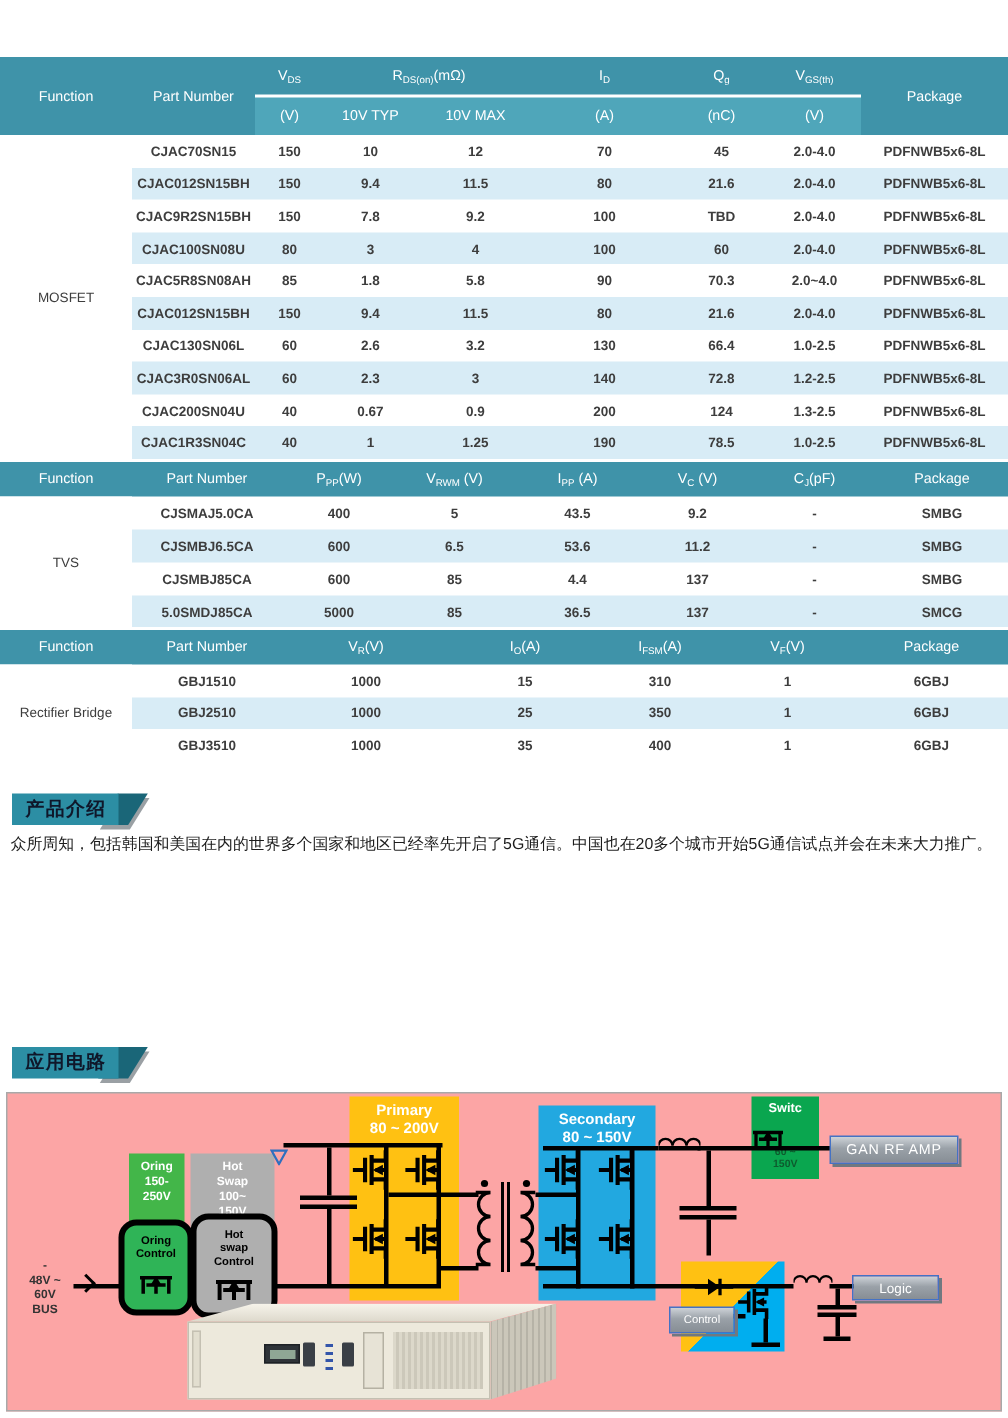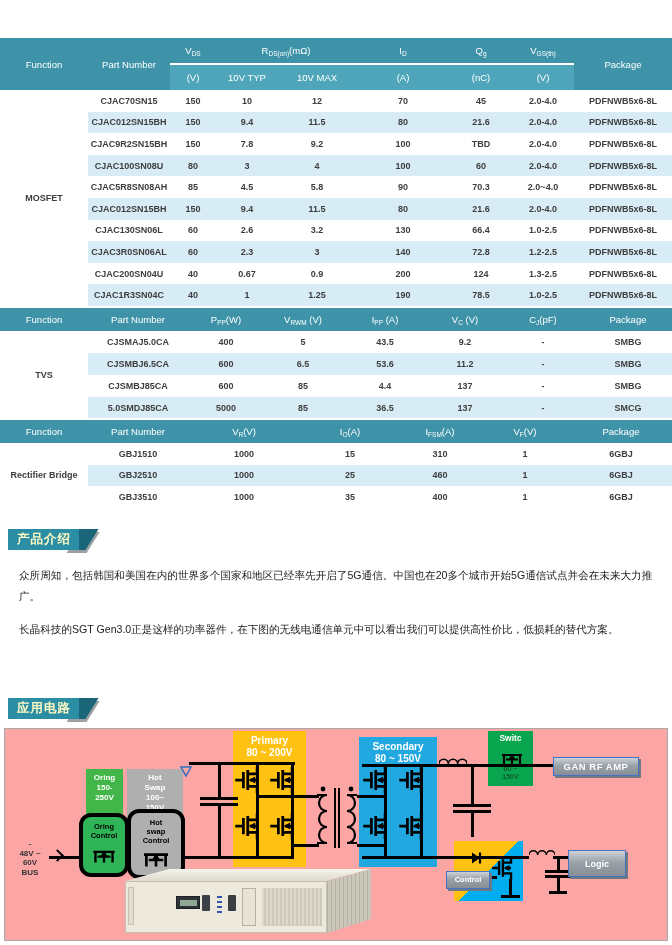--- a/index.html
+++ b/index.html
@@ -12,55 +12,55 @@
 
   
   table{position:absolute;left:0;width:672px;border-collapse:collapse;table-layout:fixed}
   th{font-weight:400;font-size:9.5px;color:#fff;text-align:center;vertical-align:middle}
   thead .r1 th{background:#3F93A9;height:26px}
   thead .r2 th{background:#4FA6BA;height:26px;border-top:2px solid #fff}
   #t2 thead th,#t3 thead th{background:#3F93A9;height:24px;border-top:2px solid #fff}
   sub{font-size:6.5px;vertical-align:-2px}
   tbody td{height:21.6px;font-size:9px;font-weight:700;color:#3d3d3d;text-align:center;vertical-align:middle}
   tbody tr:nth-child(even) td{background:#D8ECF6}
-  td.fn-cell{background:#fff !important;font-size:9px;font-weight:700;color:#3d3d3d}
+  td.fn-cell{background:#fff !important;font-size:9px;font-weight:400;color:#3d3d3d}
   #t1{top:38px}#t2{top:306px}#t3{top:418px}
   #t2 tbody td{height:22px}#t3 tbody td{height:21.6px}
 
   
   .badge{position:absolute;left:8px;display:flex;height:21px}
-  .badge .txt{position:relative;z-index:2;background:#2C8EA4;color:#fef9c3;font-size:12.5px;font-weight:700;line-height:21px;padding:0 8px 0 9px;letter-spacing:1px}
+  .badge .txt{position:relative;z-index:2;background:#2C8EA4;color:#0f172a;font-size:12.5px;font-weight:700;line-height:21px;padding:0 8px 0 9px;letter-spacing:1px}
   .badge .tail{position:relative;z-index:1;width:20px;height:21px;margin-left:-7px;background:#1A6678;transform:skewX(-32deg);box-shadow:3px 3px 0 #9aa0a4}
   #badge-intro{top:529px}
   #badge-circuit{top:698px}
 
   
   .intro-text{position:absolute;left:7px;top:553px;width:660px;font-size:10.6px;line-height:21px;color:#1c1c1c}
-  .intro-text p{margin:12px}
+  .intro-text p{margin:0}
 
   
   .circuit{position:absolute;left:4px;top:728px;width:664px;height:213px;border:1.5px solid #A9A9A9;background:#fca5a5}
   .abs{position:absolute}
   .w{position:absolute;background:#000}
   .cbox{position:absolute;color:#fff;font-weight:700;text-align:center}
   .cbox .ln{line-height:10px;font-size:8px}
   .box-primary{left:228px;top:2px;width:73px;height:136px;background:#FFC112;font-size:10px}
   .box-secondary{left:354px;top:8px;width:78px;height:130px;background:#22A8E0;font-size:10px}
   .box-oring{left:81px;top:40px;width:37px;height:62px;background:#43B649;padding-top:4px}
   .box-hotswap{left:122px;top:40px;width:56px;height:74px;background:#AFAFAF;padding-top:4px}
-  .box-switch{left:483px;top:2px;width:45px;height:55px;background:#0AA64F;padding-top:2px;font-size:8.5px}
+  .box-switch{left:496px;top:2px;width:45px;height:55px;background:#0AA64F;padding-top:2px;font-size:8.5px}
   .box-switch .rng{font-size:7px;line-height:8px;color:#0d5c2e;font-weight:700;margin-top:22px}
   .box-buck{left:449px;top:112px;width:69px;height:60px;background:linear-gradient(135deg,#FFC112 50%,#00AEEF 50%)}
   .bigtitle{line-height:12px;font-size:10px;padding-top:4px}
   .ctrlbox{position:absolute;border:4px solid #000;border-radius:12px;text-align:center;color:#000;font-weight:700;font-size:7.5px;line-height:9px}
   .ctrl-oring{left:74px;top:84px;width:50px;height:64px;background:#2FB457;padding-top:5px}
   .ctrl-hotswap{left:122px;top:80px;width:58px;height:70px;background:#AFAFAF;padding-top:5px}
-  .pill{position:absolute;background:linear-gradient(180deg,#cdd2d7 0%,#9aa1a8 45%,#878e95 100%);border:1px solid #4472C4;box-shadow:2px 2px 0 #707880;color:#fff;font-weight:700;display:flex;align-items:center;justify-content:center}
+  .pill{position:absolute;background:linear-gradient(180deg,#cdd2d7 0%,#9aa1a8 45%,#878e95 100%);border:1px solid #4472C4;box-shadow:2px 2px 0 #707880;color:#fff;font-weight:400;display:flex;align-items:center;justify-content:center}
   .pill-gan{left:548px;top:28px;width:86px;height:19px;font-size:9.5px;letter-spacing:.5px}
-  .pill-logic{left:563px;top:121px;width:58px;height:27px;font-size:9px}
+  .pill-logic{left:563px;top:121px;width:58px;height:17px;font-size:9px}
   .pill-ctrl{left:441px;top:142px;width:44px;height:18px;font-size:7.5px;line-height:8px;word-break:break-all;padding:0 6px}
   .buslabel{position:absolute;left:6px;top:110px;width:38px;font-size:8px;font-weight:700;color:#333;text-align:center;line-height:9.5px}
   .chev{position:absolute;left:48px;top:122px;width:9px;height:9px;border-top:2.5px solid #000;border-right:2.5px solid #000;transform:rotate(45deg)}
   svg.sym{position:absolute;overflow:visible}
 
   
   .psu{position:absolute;left:120px;top:140px;width:246px;height:70px}
   .psu .topf{position:absolute;left:0;top:0;width:246px;height:12px;background:linear-gradient(#f7f4eb,#ddd9cc);clip-path:polygon(0 100%,82% 100%,100% 0,18% 0)}
   .psu .rightf{position:absolute;left:202px;top:0;width:44px;height:64px;background:#CBC7BA;clip-path:polygon(0 19%,100% 0,100% 78%,0 100%);background-image:repeating-linear-gradient(90deg,rgba(0,0,0,.10) 0 1px,transparent 1px 4px)}
   .psu .front{position:absolute;left:0;top:12px;width:202px;height:52px;background:#EDE9DC;border:1px solid #c4c0b2}
@@ -178,21 +178,21 @@
           <td>3</td>
           <td>4</td>
           <td>100</td>
           <td>60</td>
           <td>2.0-4.0</td>
           <td>PDFNWB5x6-8L</td>
         </tr>
         <tr>
           <td>CJAC5R8SN08AH</td>
           <td>85</td>
-          <td>4.5</td>
+          <td>1.8</td>
           <td>5.8</td>
           <td>90</td>
           <td>70.3</td>
           <td>2.0~4.0</td>
           <td>PDFNWB5x6-8L</td>
         </tr>
         <tr>
           <td>CJAC012SN15BH</td>
           <td>150</td>
           <td>9.4</td>
@@ -337,42 +337,41 @@
           <td>1000</td>
           <td>15</td>
           <td>310</td>
           <td>1</td>
           <td>6GBJ</td>
         </tr>
         <tr>
           <td>GBJ2510</td>
           <td>1000</td>
           <td>25</td>
-          <td>460</td>
+          <td>350</td>
           <td>1</td>
           <td>6GBJ</td>
         </tr>
         <tr>
           <td>GBJ3510</td>
           <td>1000</td>
           <td>35</td>
           <td>400</td>
           <td>1</td>
           <td>6GBJ</td>
         </tr>
       </tbody>
   </table>
 
   <div class="badge" id="badge-intro">
     <span class="txt">产品介绍</span>
       <span class="tail"></span>
   </div>
   <div class="intro-text">
     <p>众所周知，包括韩国和美国在内的世界多个国家和地区已经率先开启了5G通信。中国也在20多个城市开始5G通信试点并会在未来大力推广。</p>
-    <p>长晶科技的SGT Gen3.0正是这样的功率器件，在下图的无线电通信单元中可以看出我们可以提供高性价比，低损耗的替代方案。</p>
   </div>
 
   <div class="badge" id="badge-circuit">
     <span class="txt">应用电路</span>
       <span class="tail"></span>
   </div>
 
   <div class="circuit">
 
     <div class="cbox box-primary">

